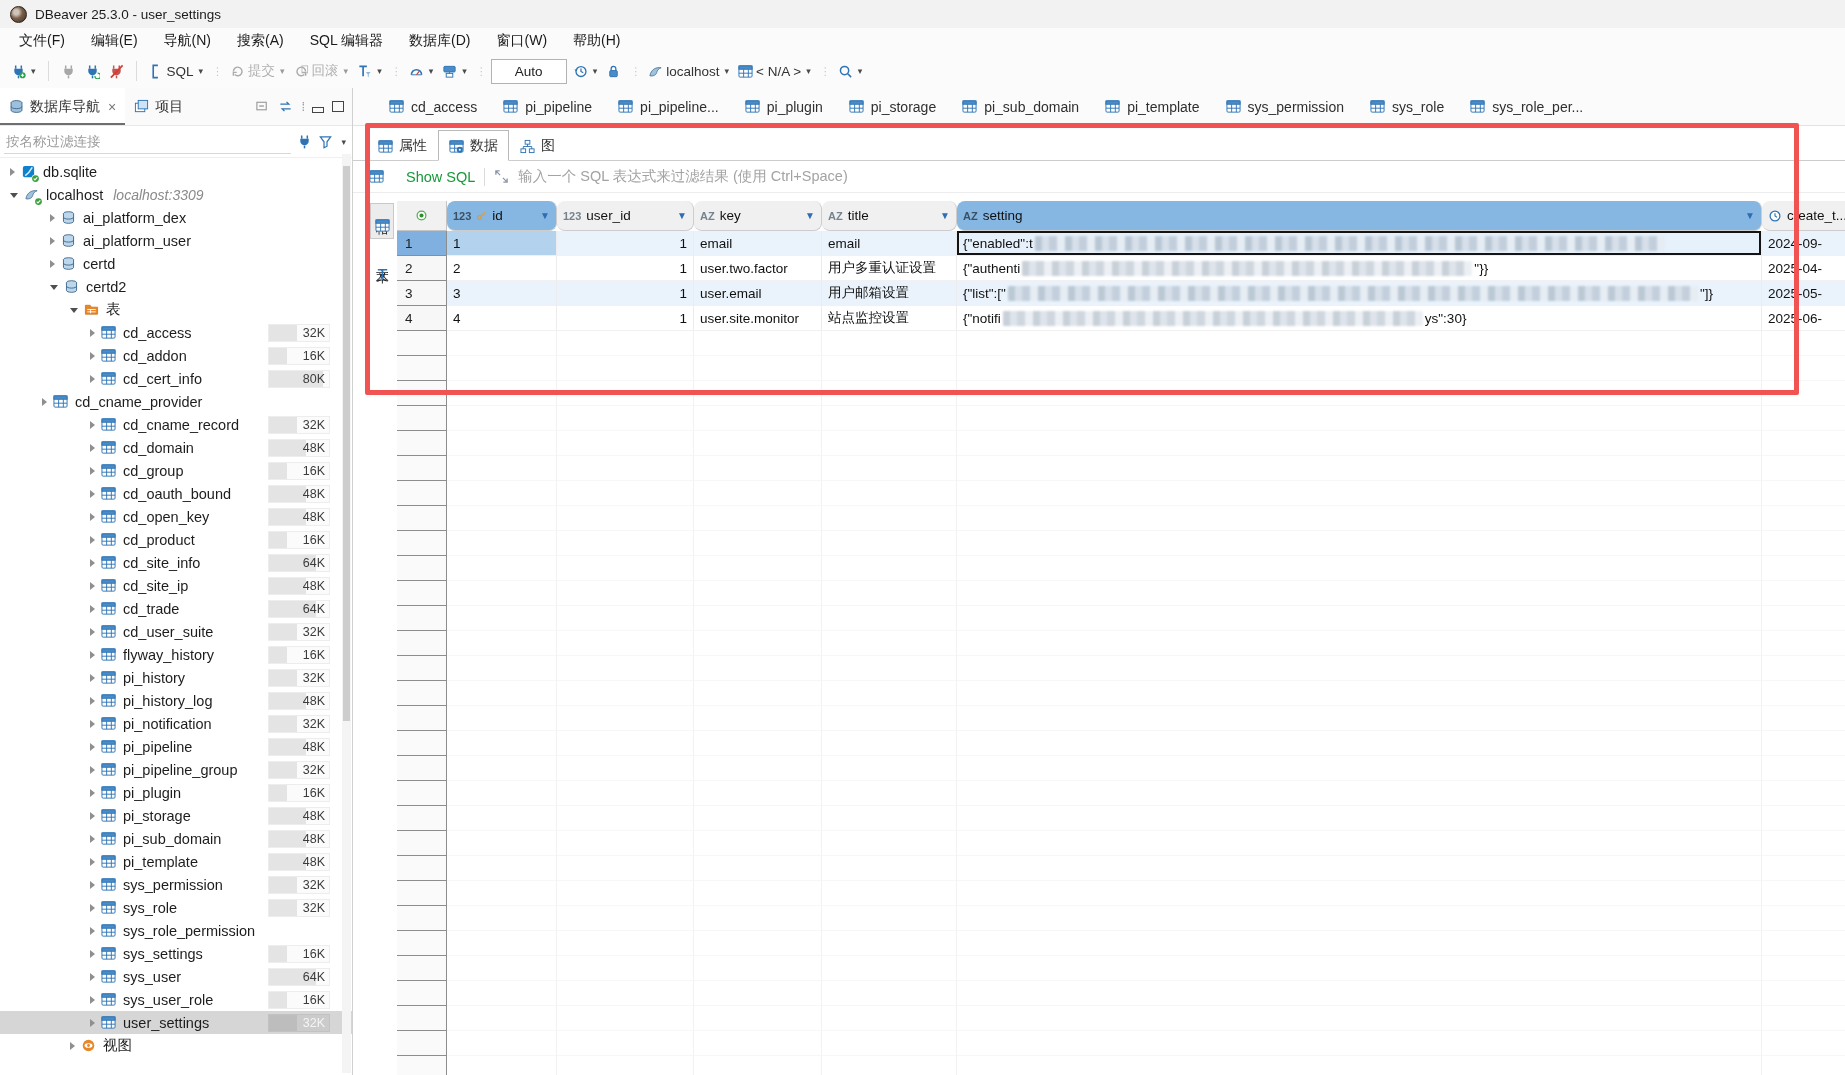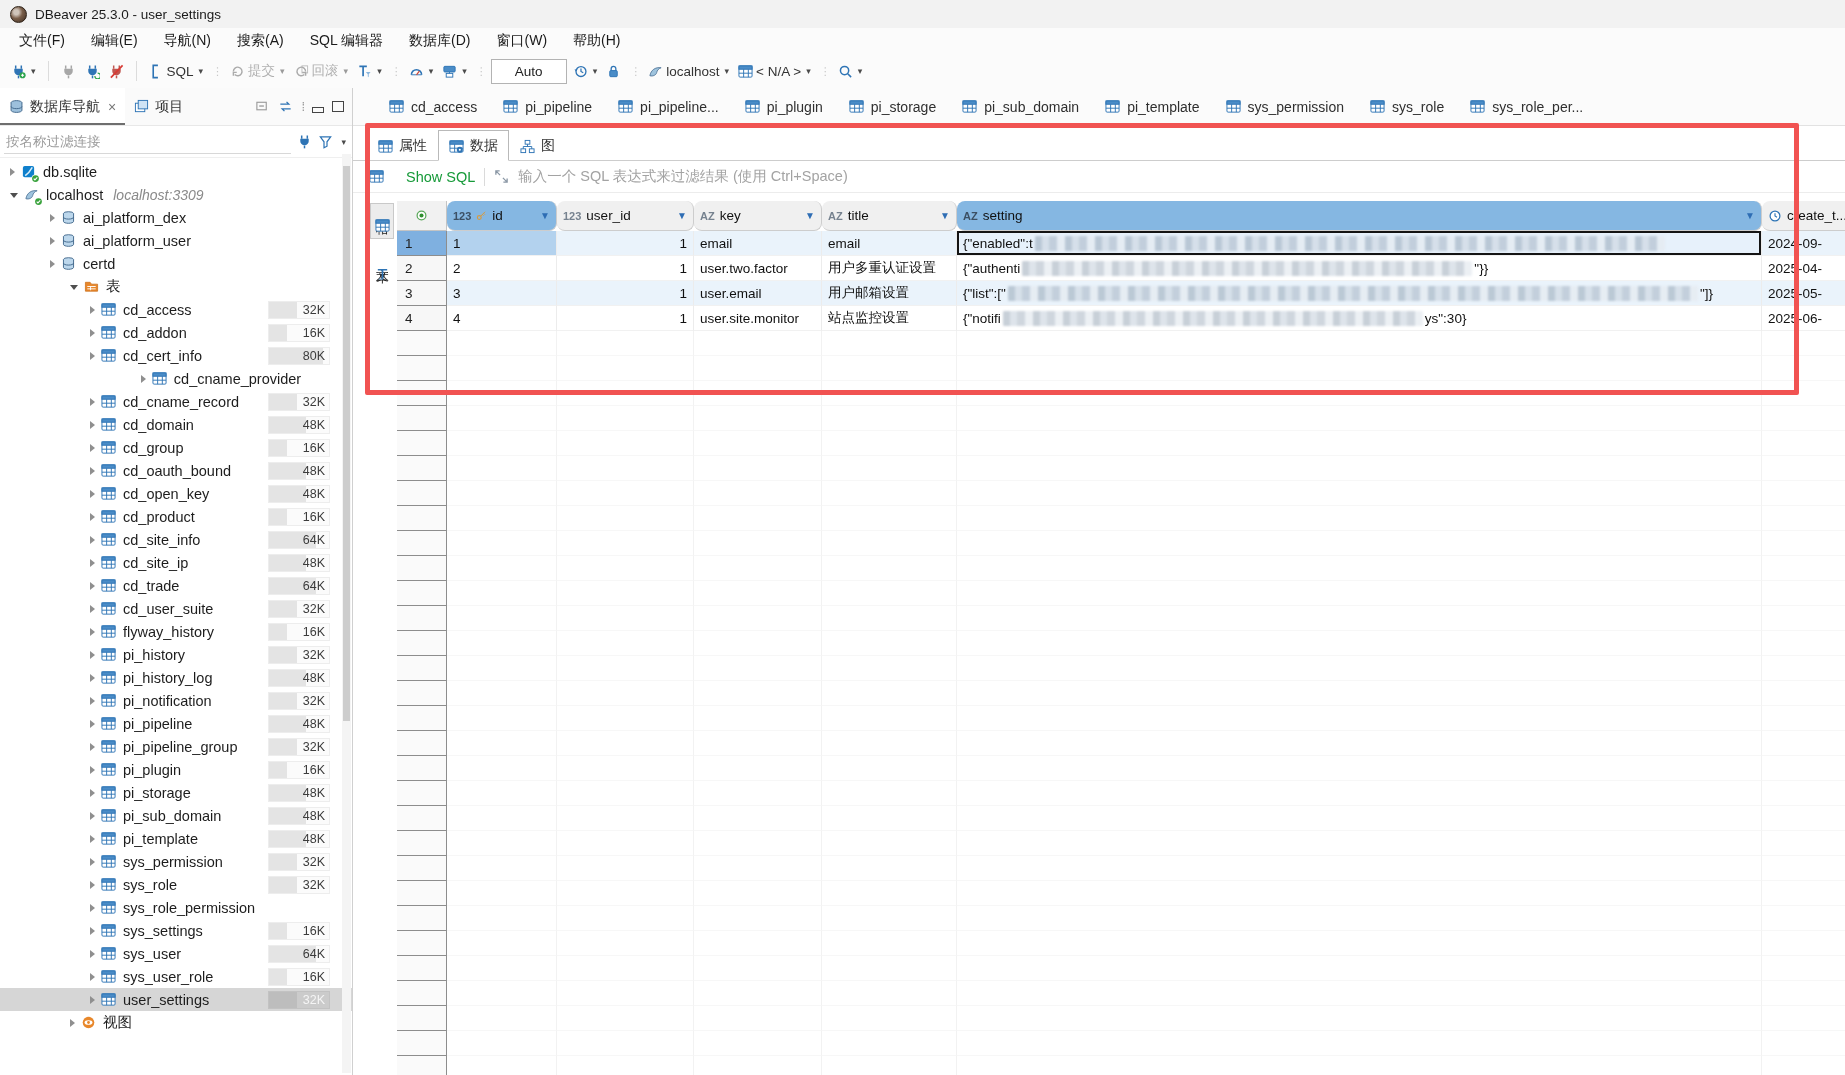--- a/index.html
+++ b/index.html
@@ -406,20 +406,31 @@
             <span class="chev right"></span>
             <span class="tree-icon">
               <svg width="15" height="15" viewBox="0 0 16 16">
                 <ellipse cx="8" cy="3.9" rx="5.4" ry="2.1" fill="#bcd7ec" stroke="#41678c"></ellipse>
                 <path d="M2.6 3.9v8.2c0 1.2 2.4 2.1 5.4 2.1s5.4-.9 5.4-2.1V3.9" fill="#bcd7ec" stroke="#41678c"></path>
                 <path d="M2.6 7.6c0 1.2 2.4 2.1 5.4 2.1s5.4-.9 5.4-2.1" fill="none" stroke="#41678c"></path>
               </svg>
             </span>
             <span>certd</span>
           </div>
+          <div class="tree-row" style="padding-left: 50px;">
+            <span class="chev down"></span>
+            <span class="tree-icon">
+              <svg width="15" height="15" viewBox="0 0 16 16">
+                <ellipse cx="8" cy="3.9" rx="5.4" ry="2.1" fill="#bcd7ec" stroke="#41678c"></ellipse>
+                <path d="M2.6 3.9v8.2c0 1.2 2.4 2.1 5.4 2.1s5.4-.9 5.4-2.1V3.9" fill="#bcd7ec" stroke="#41678c"></path>
+                <path d="M2.6 7.6c0 1.2 2.4 2.1 5.4 2.1s5.4-.9 5.4-2.1" fill="none" stroke="#41678c"></path>
+              </svg>
+            </span>
+            <span>certd2</span>
+          </div>
           <div class="tree-row" style="padding-left: 70px;">
             <span class="chev down"></span>
             <span class="tree-icon">
               <svg width="15" height="15" viewBox="0 0 16 16">
                 <path d="M1.5 13V3.5h5L8 5.5h6.5V13z" fill="#e8872a" stroke="#c96f1b" stroke-width=".8"></path>
                 <path d="M3.5 8h9M3.5 10.5h9M7 8v4" stroke="#fff" stroke-width="1"></path>
               </svg>
             </span>
             <span>表</span>
           </div>
@@ -461,21 +472,21 @@
                 <rect x="1" y="2" width="14" height="3.6" fill="#4a8cc7" stroke="#2e74b5"></rect>
                 <path d="M6 5.6V14M11 5.6V14M1 9.8h14" stroke="#2e74b5" fill="none"></path>
               </svg>
             </span>
             <span>cd_cert_info</span>
             <span class="badge">
               <span class="fill" style="width: 54px;"></span>
               <span class="txt">80K</span>
             </span>
           </div>
-          <div class="tree-row" style="padding-left: 90px; justify-content: center;">
+          <div class="tree-row" style="padding-left: 42px;">
             <span class="chev right"></span>
             <span class="tree-icon">
               <svg width="15" height="15" viewBox="0 0 16 16">
                 <rect x="1" y="2" width="14" height="12" rx="1.2" fill="#fff" stroke="#2e74b5"></rect>
                 <rect x="1" y="2" width="14" height="3.6" fill="#4a8cc7" stroke="#2e74b5"></rect>
                 <path d="M6 5.6V14M11 5.6V14M1 9.8h14" stroke="#2e74b5" fill="none"></path>
               </svg>
             </span>
             <span>cd_cname_provider</span>
           </div>

